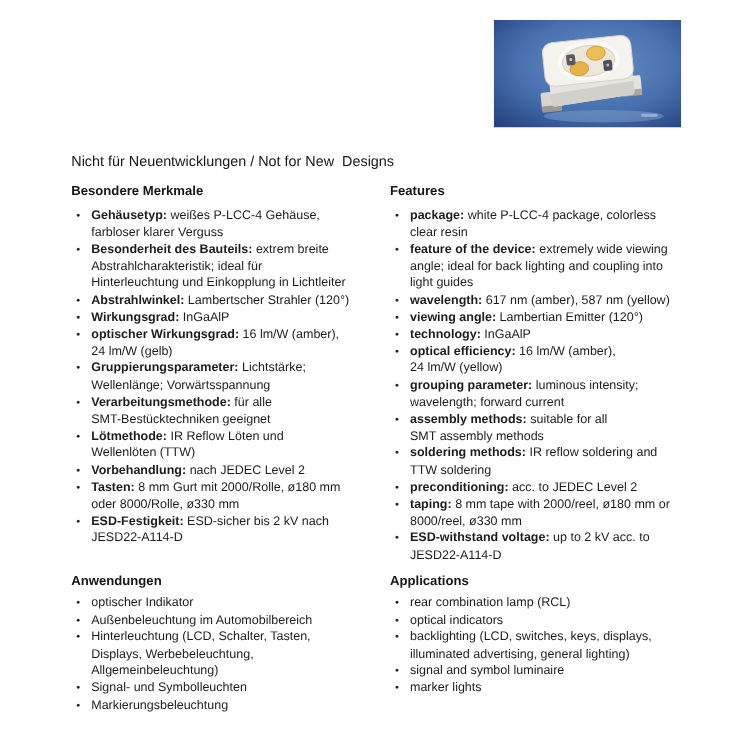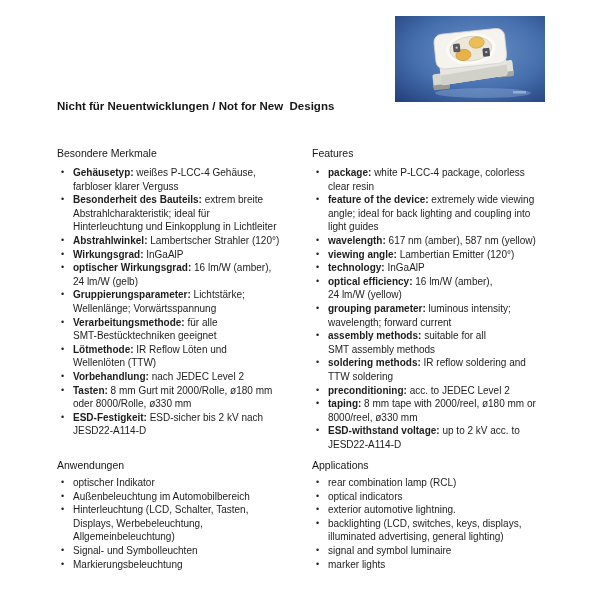--- a/index.html
+++ b/index.html
@@ -1,34 +1,34 @@
 <!DOCTYPE html>
 <html><head>
 <meta charset="utf-8">
 <style>
   html,body{margin:0;padding:0;background:#ffffff;}
   .page{
     position:relative;width:600px;height:600px;background:#fff;overflow:hidden;
     font-family:"Liberation Sans",sans-serif;color:#1c1c1c;
   }
   .page-title{
-    position:absolute;left:57px;top:100px;
-    font-size:11.5px;font-weight:bold;white-space:pre;color:#161616;
+    position:absolute;left:57px;top:124px;
+    font-size:11.5px;font-weight:normal;white-space:pre;color:#161616;
   }
   .photo{
     position:absolute;left:395px;top:16px;width:150px;height:86px;
   }
   .photo svg{display:block;width:150px;height:86px;}
   .sec{position:absolute;}
   .sec-merkmale{left:57px;top:146px;width:250px;}
   .sec-features{left:312px;top:146px;width:252px;}
   .sec-anwendungen{left:57px;top:458px;width:250px;}
   .sec-applications{left:312px;top:458px;width:252px;}
   h3.sec-head{
-    font-size:10.5px;line-height:14px;font-weight:normal;margin:0 0 6px 0;color:#161616;
+    font-size:10.5px;line-height:14px;font-weight:bold;margin:0 0 6px 0;color:#161616;
   }
   .sec-anwendungen h3.sec-head,.sec-applications h3.sec-head{margin-bottom:4px;}
   ul.blist{
     list-style:none;margin:0;padding:0;width:250px;
     font-size:10px;line-height:13.6px;
   }
   ul.blist li{position:relative;padding-left:16px;}
   ul.blist li::before{
     content:"\2022";position:absolute;left:4px;top:0;font-size:9px;color:#222;
   }
@@ -171,21 +171,20 @@
   </div>
 
   <div class="sec sec-applications">
     <h3 class="sec-head">Applications</h3>
     <ul class="blist">
 
         <li><span class="txt">rear combination lamp (RCL)</span></li>
 
         <li><span class="txt">optical indicators</span></li>
 
-        <li><span class="txt">exterior automotive lightning.</span></li>
 
         <li><span class="txt">backlighting (LCD, switches, keys, displays,
 illuminated advertising, general lighting)</span></li>
 
         <li><span class="txt">signal and symbol luminaire</span></li>
 
         <li><span class="txt">marker lights</span></li>
       </ul>
   </div>
 

